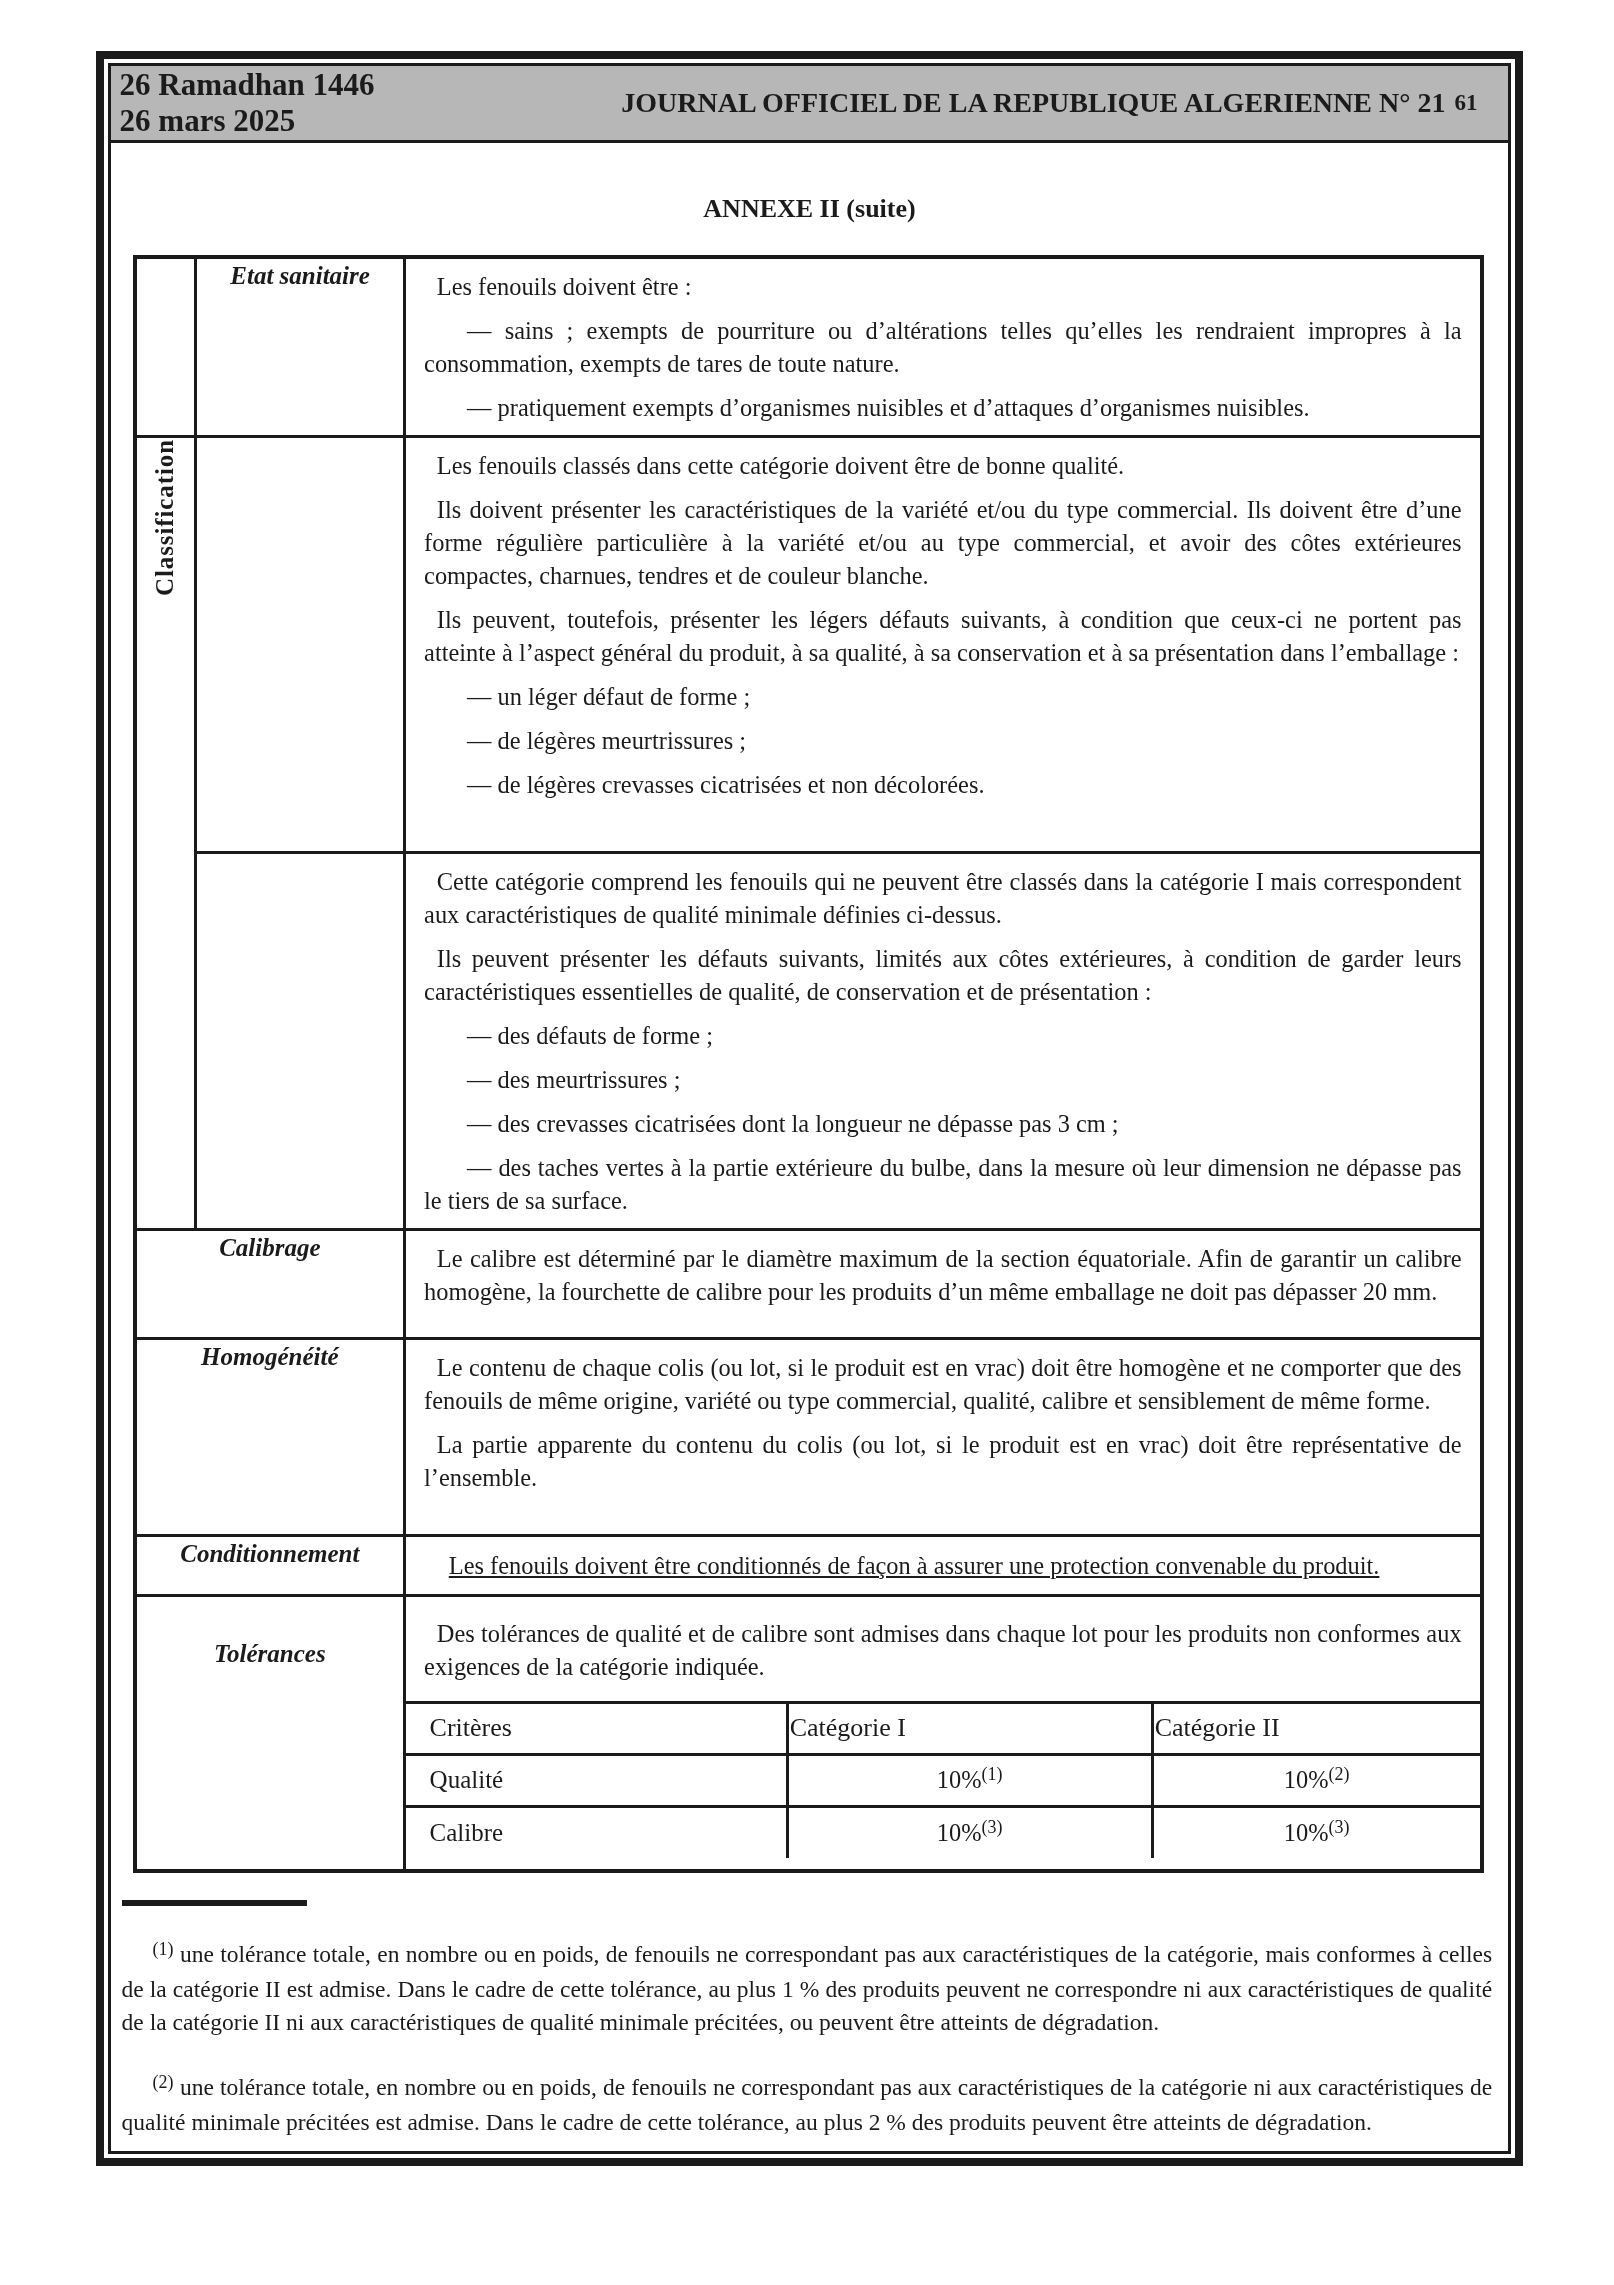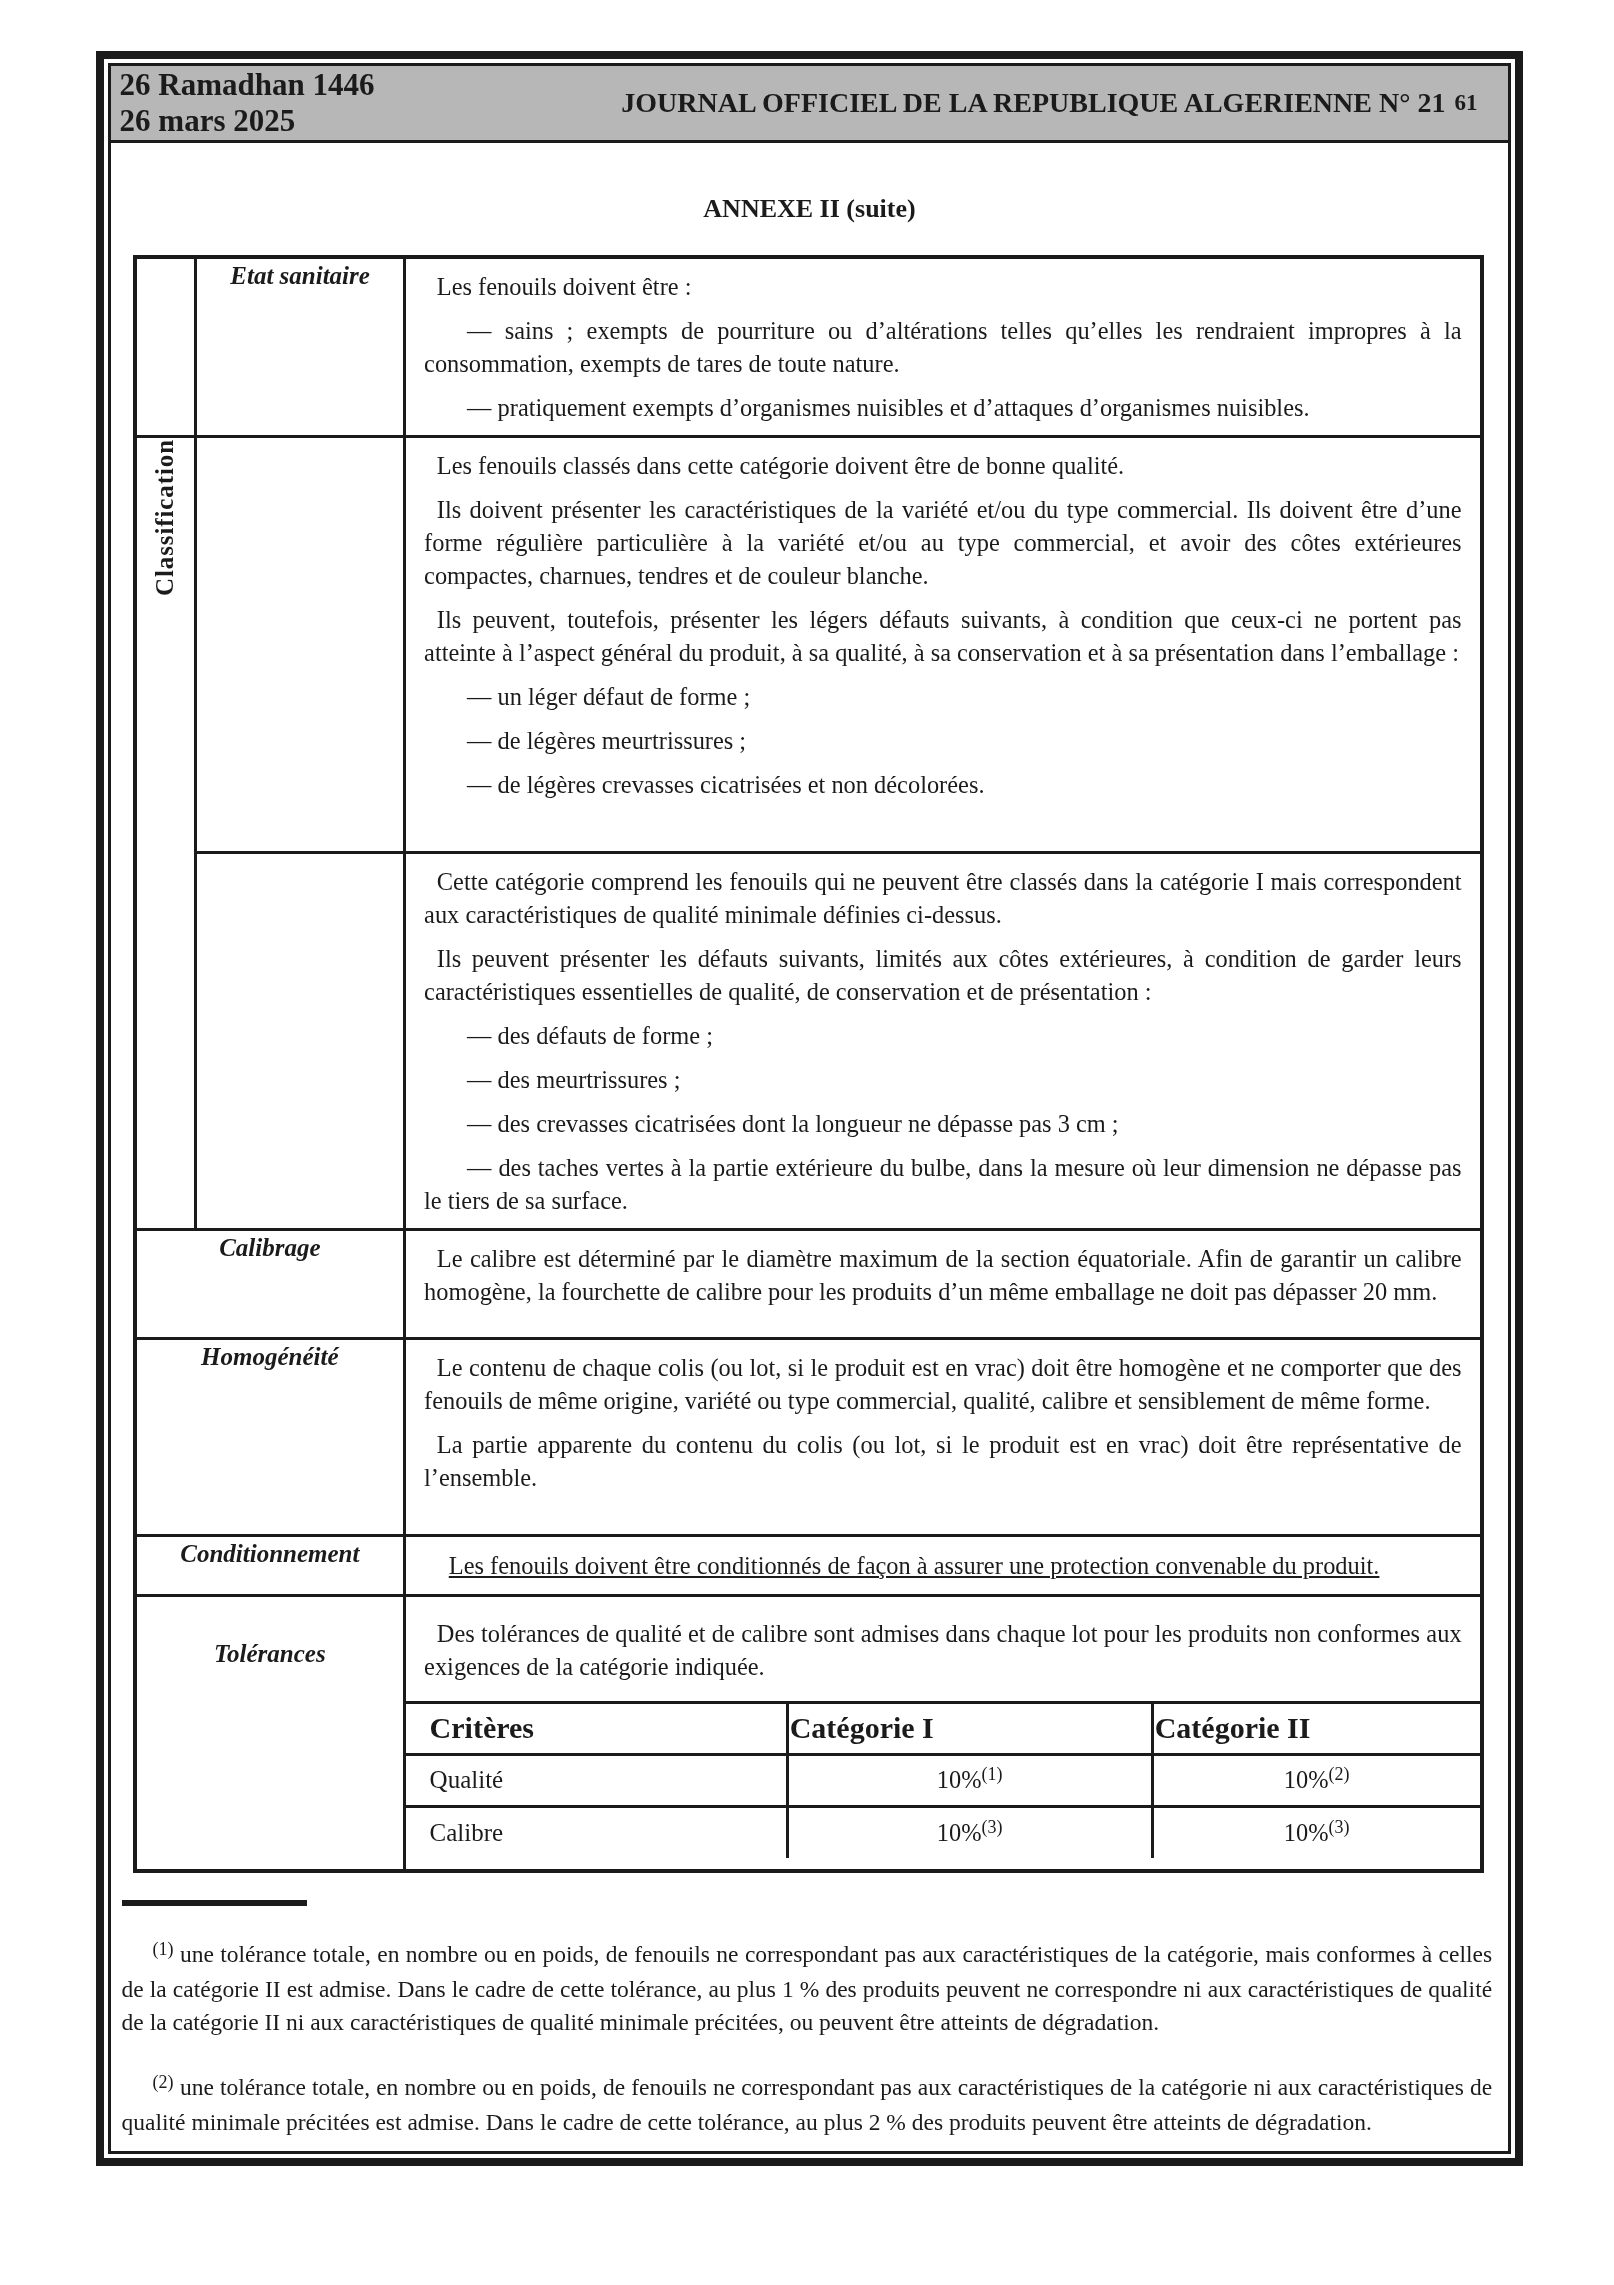--- a/index.html
+++ b/index.html
@@ -72,21 +72,21 @@
   .tol-table th, .tol-table td {
     border:3.6px solid #1b1b1b;
     vertical-align:middle;
     box-sizing:border-box;
     overflow:hidden;
   }
   .tol-table tr > *:first-child { border-left:none; }
   .tol-table tr > *:last-child { border-right:none; }
   .tol-table tr:last-child > * { border-bottom:none; }
   .tol-table tr { height:52px; }
-  .tol-head { font-size:30px; font-weight:bold; }
+  .tol-head { font-size:26px; font-weight:normal; }
   .tol-crit { text-align:left; padding-left:23.5px; }
   .tol-cat { text-align:left; }
   .tol-rowlabel { font-size:25px; font-weight:normal; text-align:left; padding-left:23.5px; }
   .tol-val { font-size:24.4px; font-weight:normal; text-align:center; }
   .note-sup { font-size:18px; position:relative; top:-8.1px; }
 
   
   .footnote-rule { width:185px; height:6.3px; background:#1b1b1b; margin:27px 0 0 11px; }
   .footnotes { padding:0 16.3px 0 11px; font-size:23.5px; line-height:33px; text-align:justify; }
   .footnotes p { margin:32px 0 0 0; text-indent:31px; }

